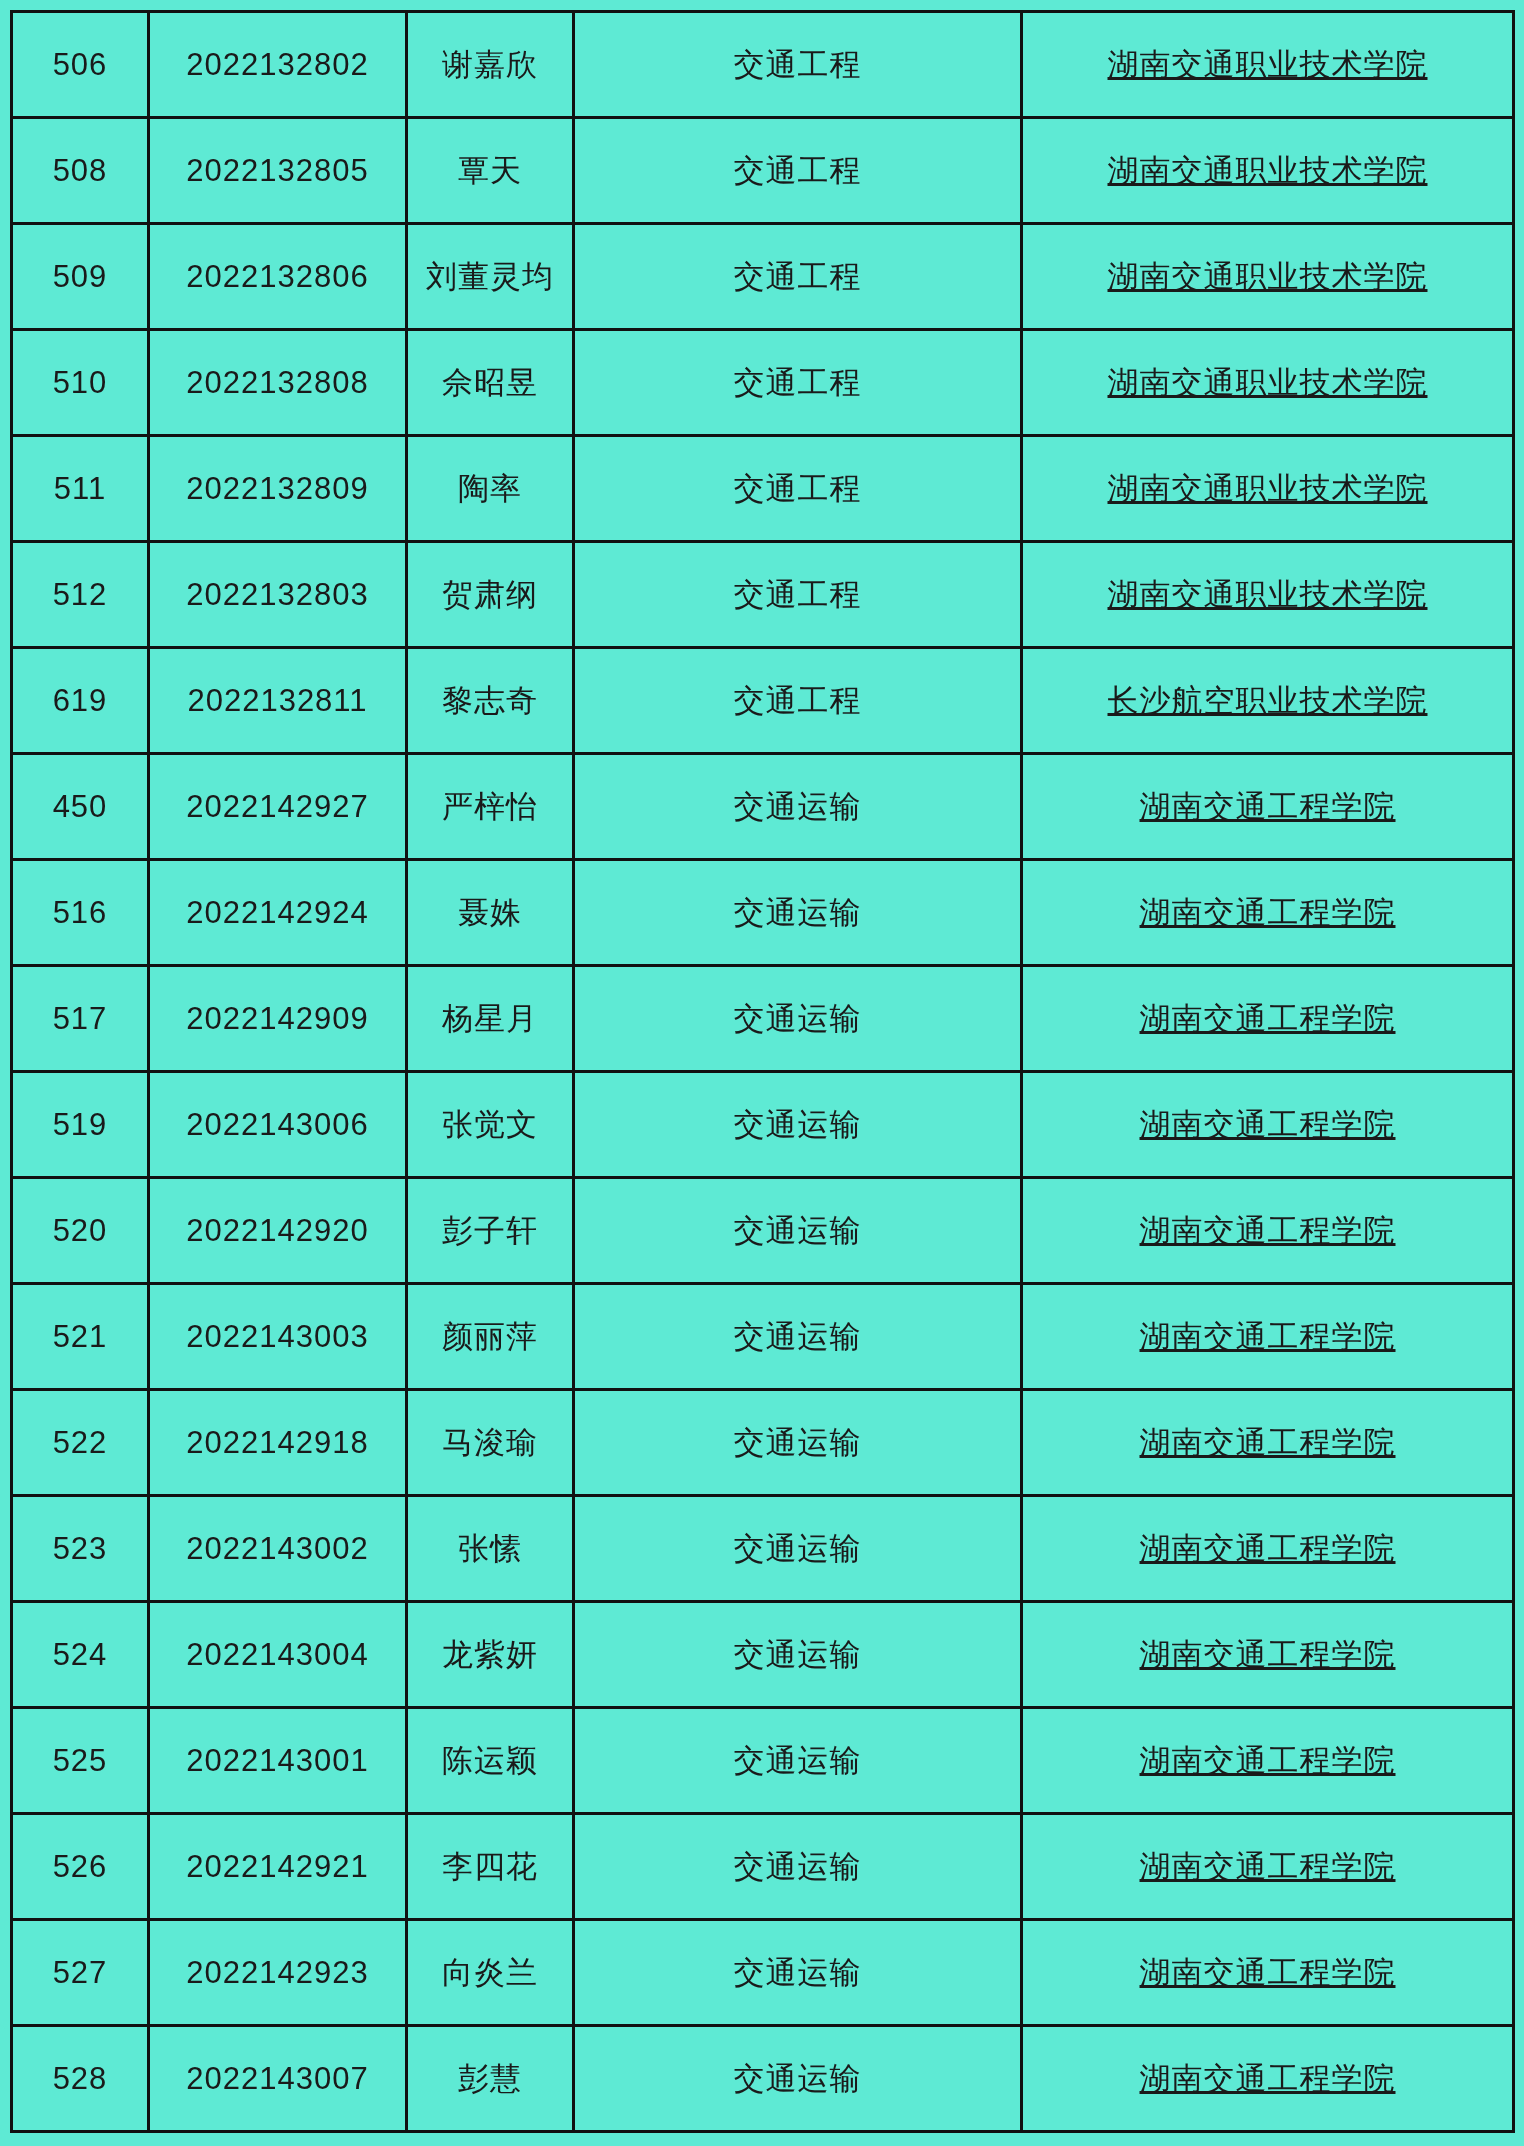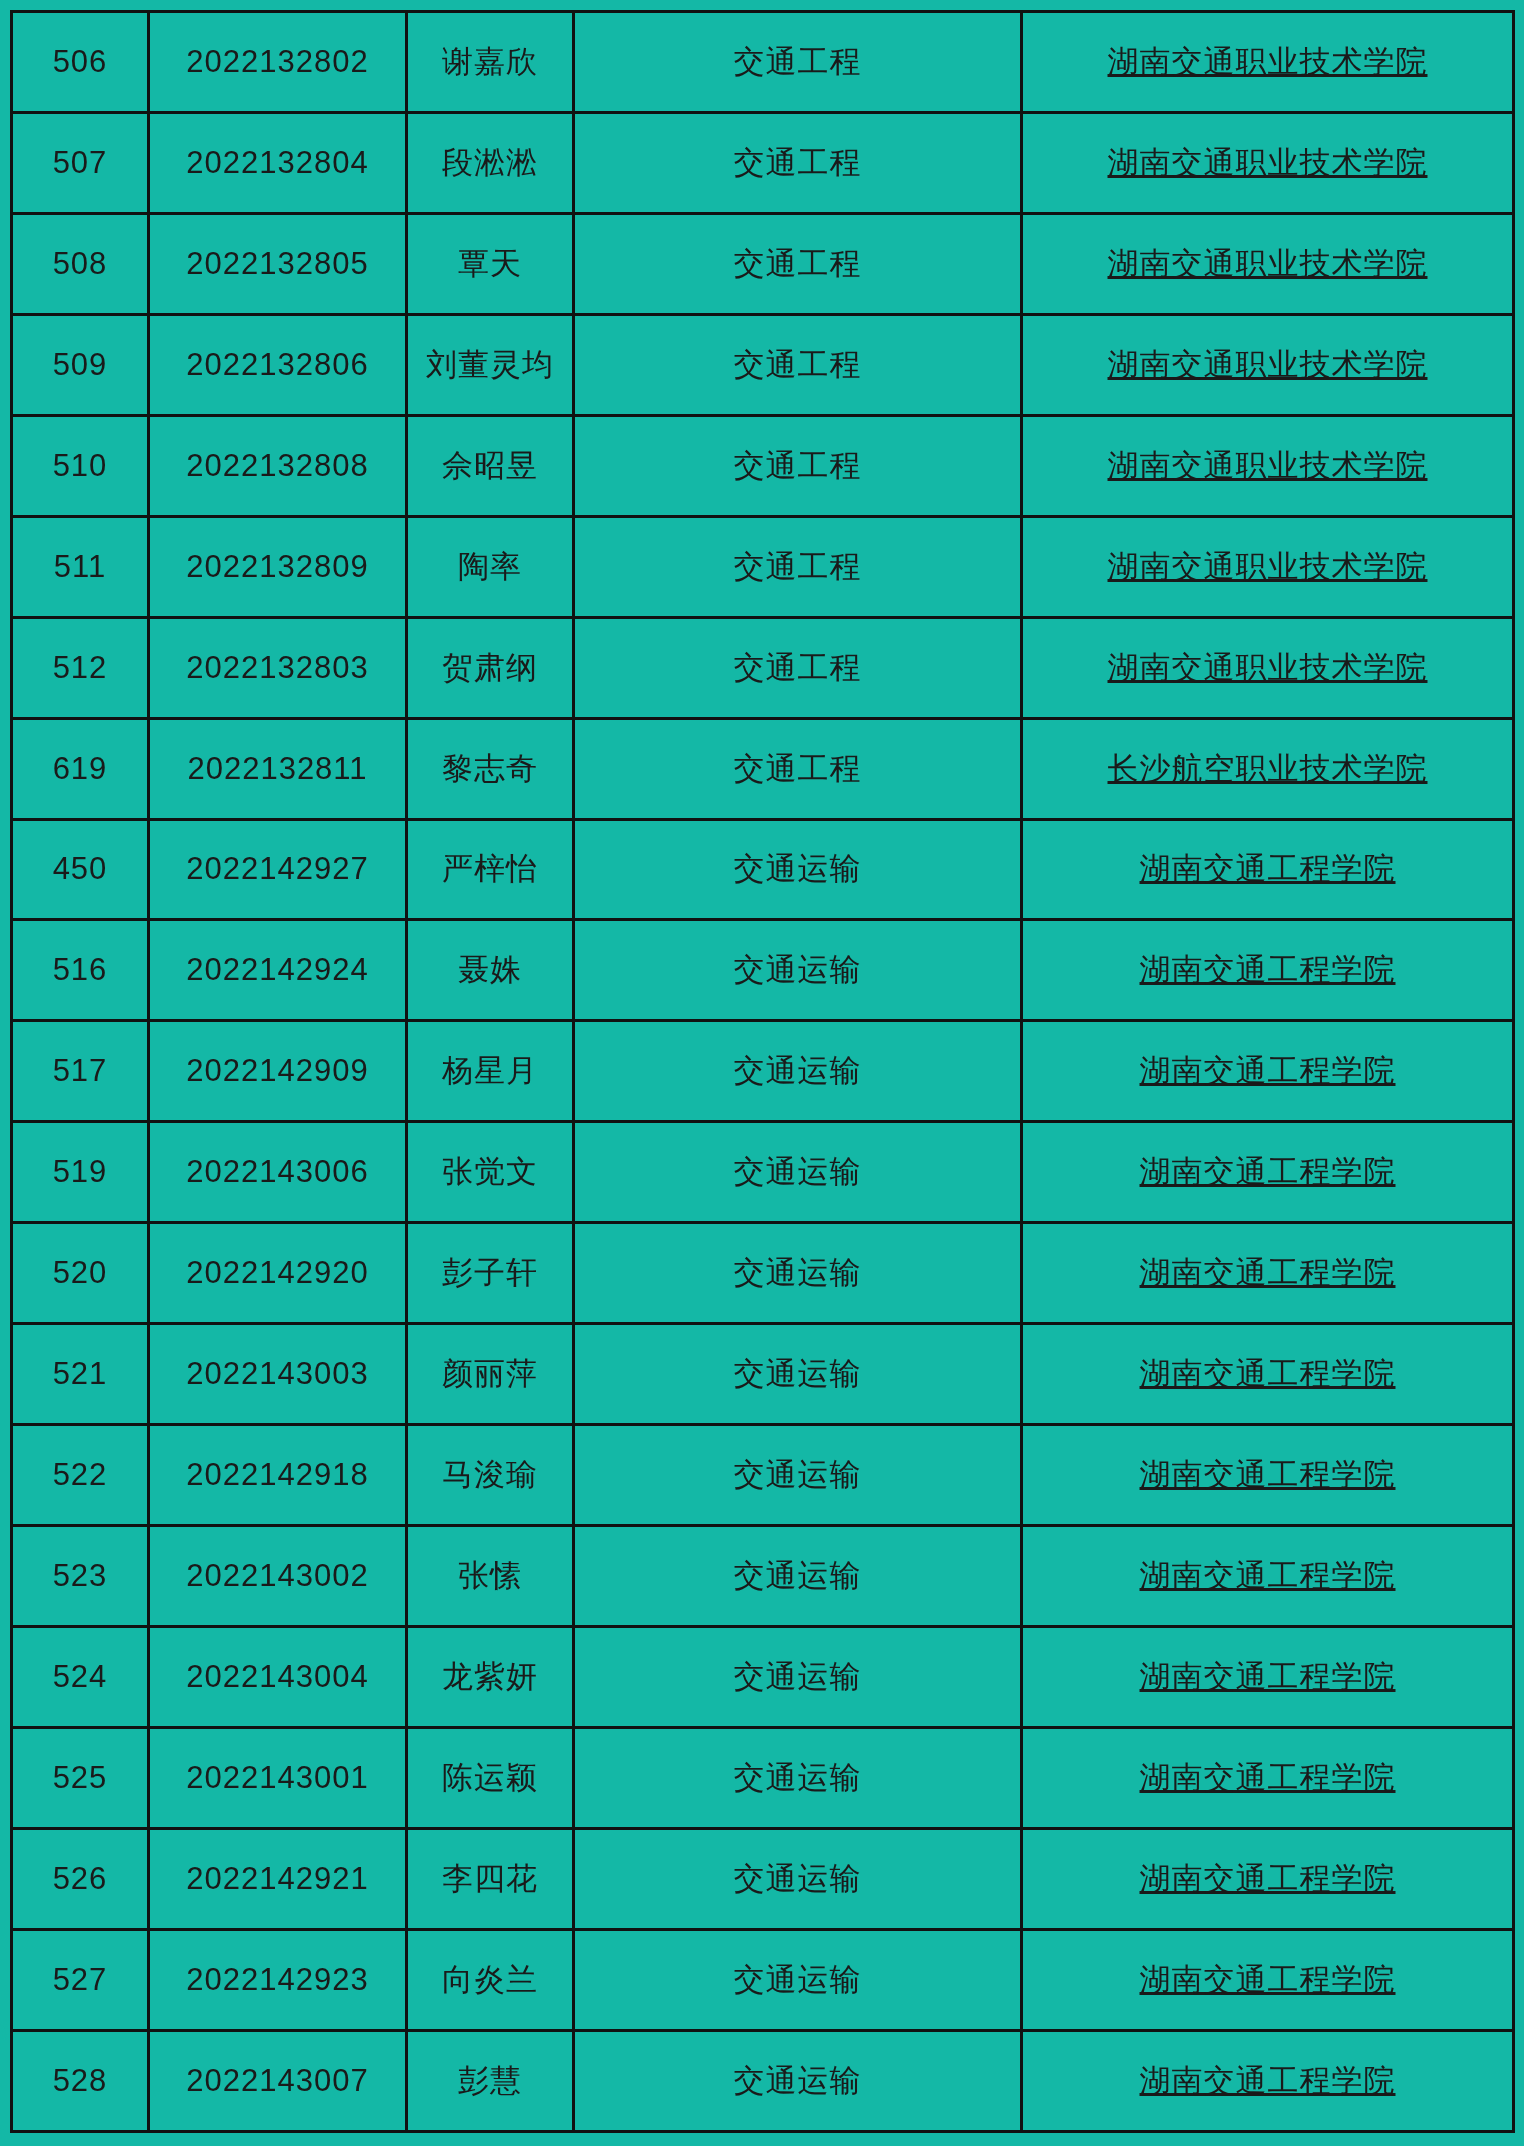--- a/index.html
+++ b/index.html
@@ -7,21 +7,21 @@
     padding: 0;
     background: #ffffff;
     width: 1524px;
     height: 2146px;
     font-family: "Liberation Sans", "DejaVu Sans", sans-serif;
   }
   .page {
     position: relative;
     width: 1524px;
     height: 2146px;
-    background: #14b8a6;
+    background: #5eead4;
     overflow: hidden;
   }
   table.roster {
     position: absolute;
     left: 10px;
     top: 10px;
     width: 1502px;
     height: 2123px;
     border-collapse: collapse;
     table-layout: fixed;
@@ -60,27 +60,20 @@
     </colgroup>
     <tbody id="roster-body">
         <tr class="row">
     <td class="col-no">506</td>
     <td class="col-id">2022132802</td>
     <td class="col-name">谢嘉欣</td>
     <td class="col-major">交通工程</td>
     <td class="col-school">湖南交通职业技术学院</td>
   </tr>
         <tr class="row">
-    <td class="col-no">507</td>
-    <td class="col-id">2022132804</td>
-    <td class="col-name">段淞淞</td>
-    <td class="col-major">交通工程</td>
-    <td class="col-school">湖南交通职业技术学院</td>
-  </tr>
-        <tr class="row">
     <td class="col-no">508</td>
     <td class="col-id">2022132805</td>
     <td class="col-name">覃天</td>
     <td class="col-major">交通工程</td>
     <td class="col-school">湖南交通职业技术学院</td>
   </tr>
         <tr class="row">
     <td class="col-no">509</td>
     <td class="col-id">2022132806</td>
     <td class="col-name">刘董灵均</td>

